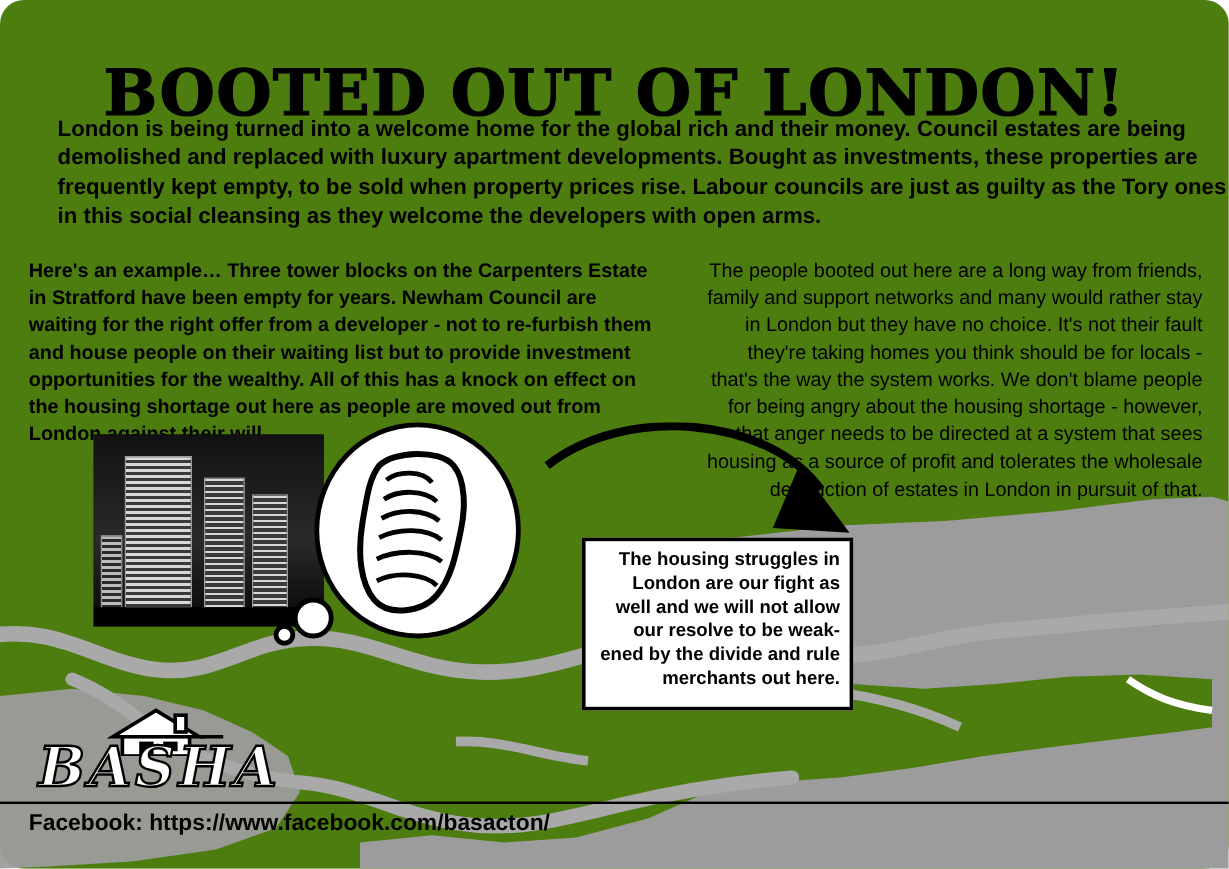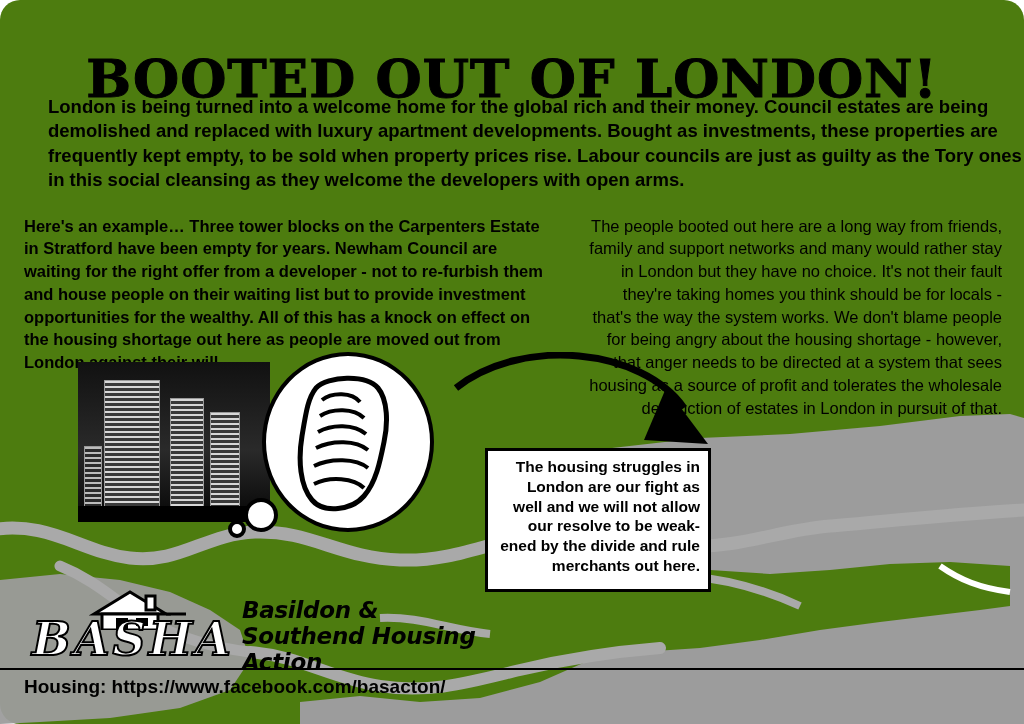--- a/index.html
+++ b/index.html
@@ -265,19 +265,18 @@
   <div class="logo-wrap">
     <svg class="house-icon" viewBox="0 0 112 40">
       <polygon points="8,24 44,2 80,24" fill="#fff" stroke="#000" stroke-width="3"></polygon>
       <rect x="16" y="24" width="56" height="16" fill="#fff" stroke="#000" stroke-width="3"></rect>
       <rect x="60" y="6" width="9" height="14" fill="#fff" stroke="#000" stroke-width="3"></rect>
       <rect x="30" y="28" width="12" height="12" fill="#000"></rect>
       <rect x="50" y="28" width="12" height="8" fill="#000"></rect>
       <path d="M80 24 L100 24" stroke="#000" stroke-width="3"></path>
     </svg>
     <div class="basha">BASHA</div>
-    <div class="org-name">Basildon &amp; Southend Housing Action</div>
   </div>
 
   <div class="bottom-rule"></div>
-  <div class="facebook">Housing: https://www.facebook.com/basacton/</div>
+  <div class="facebook">Facebook: https://www.facebook.com/basacton/</div>
 
 </div>
 
 </body></html>

